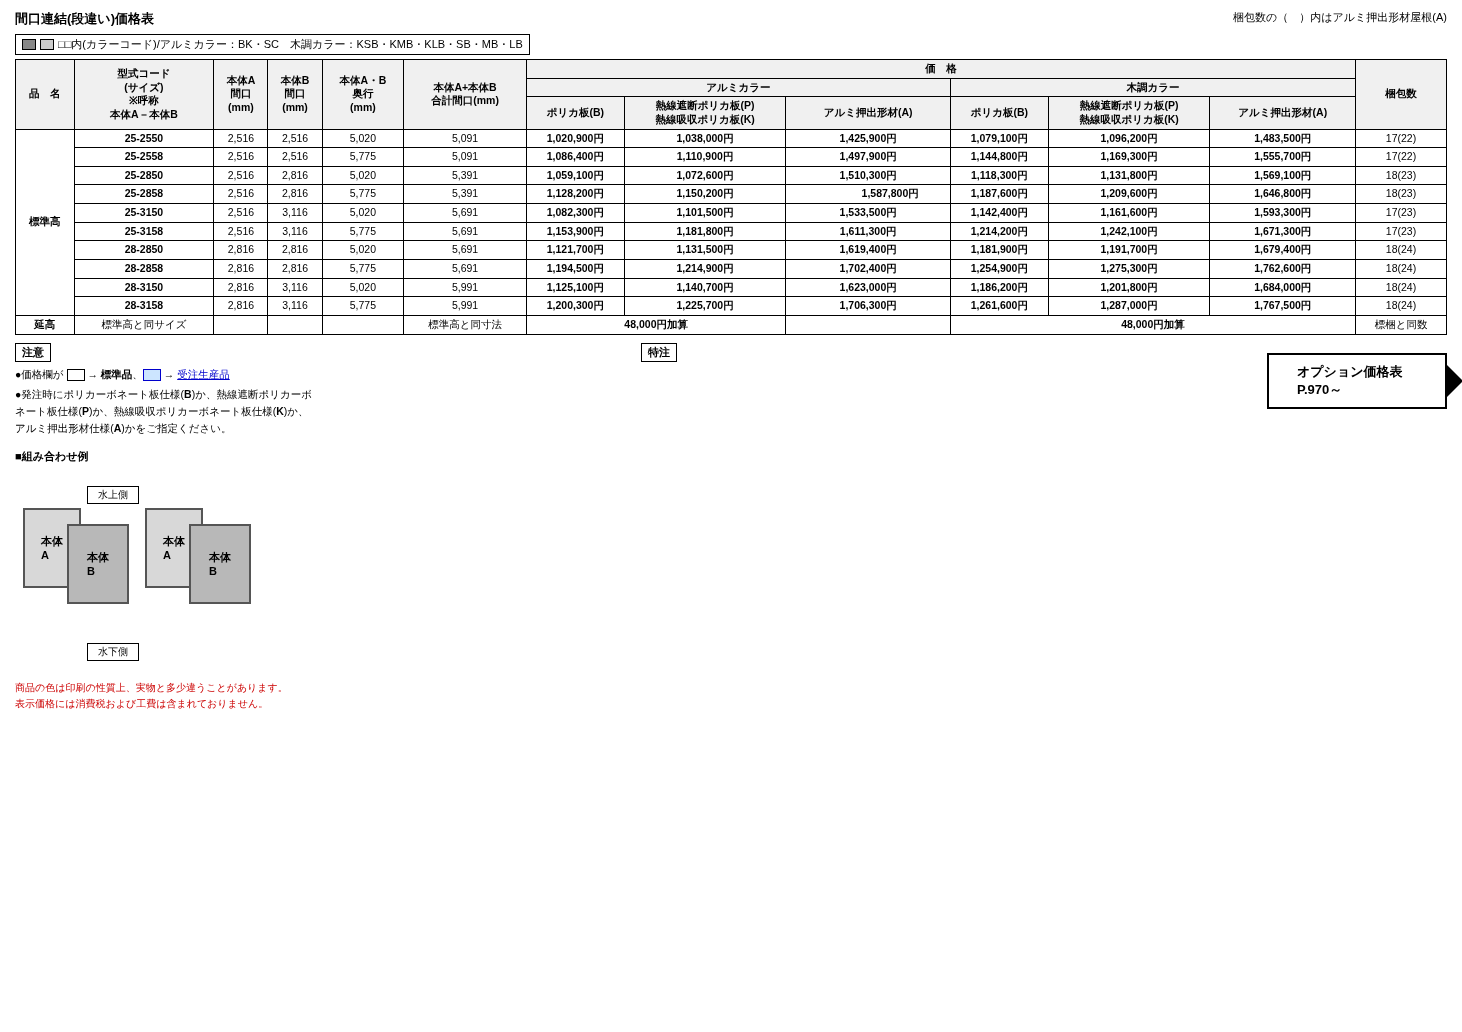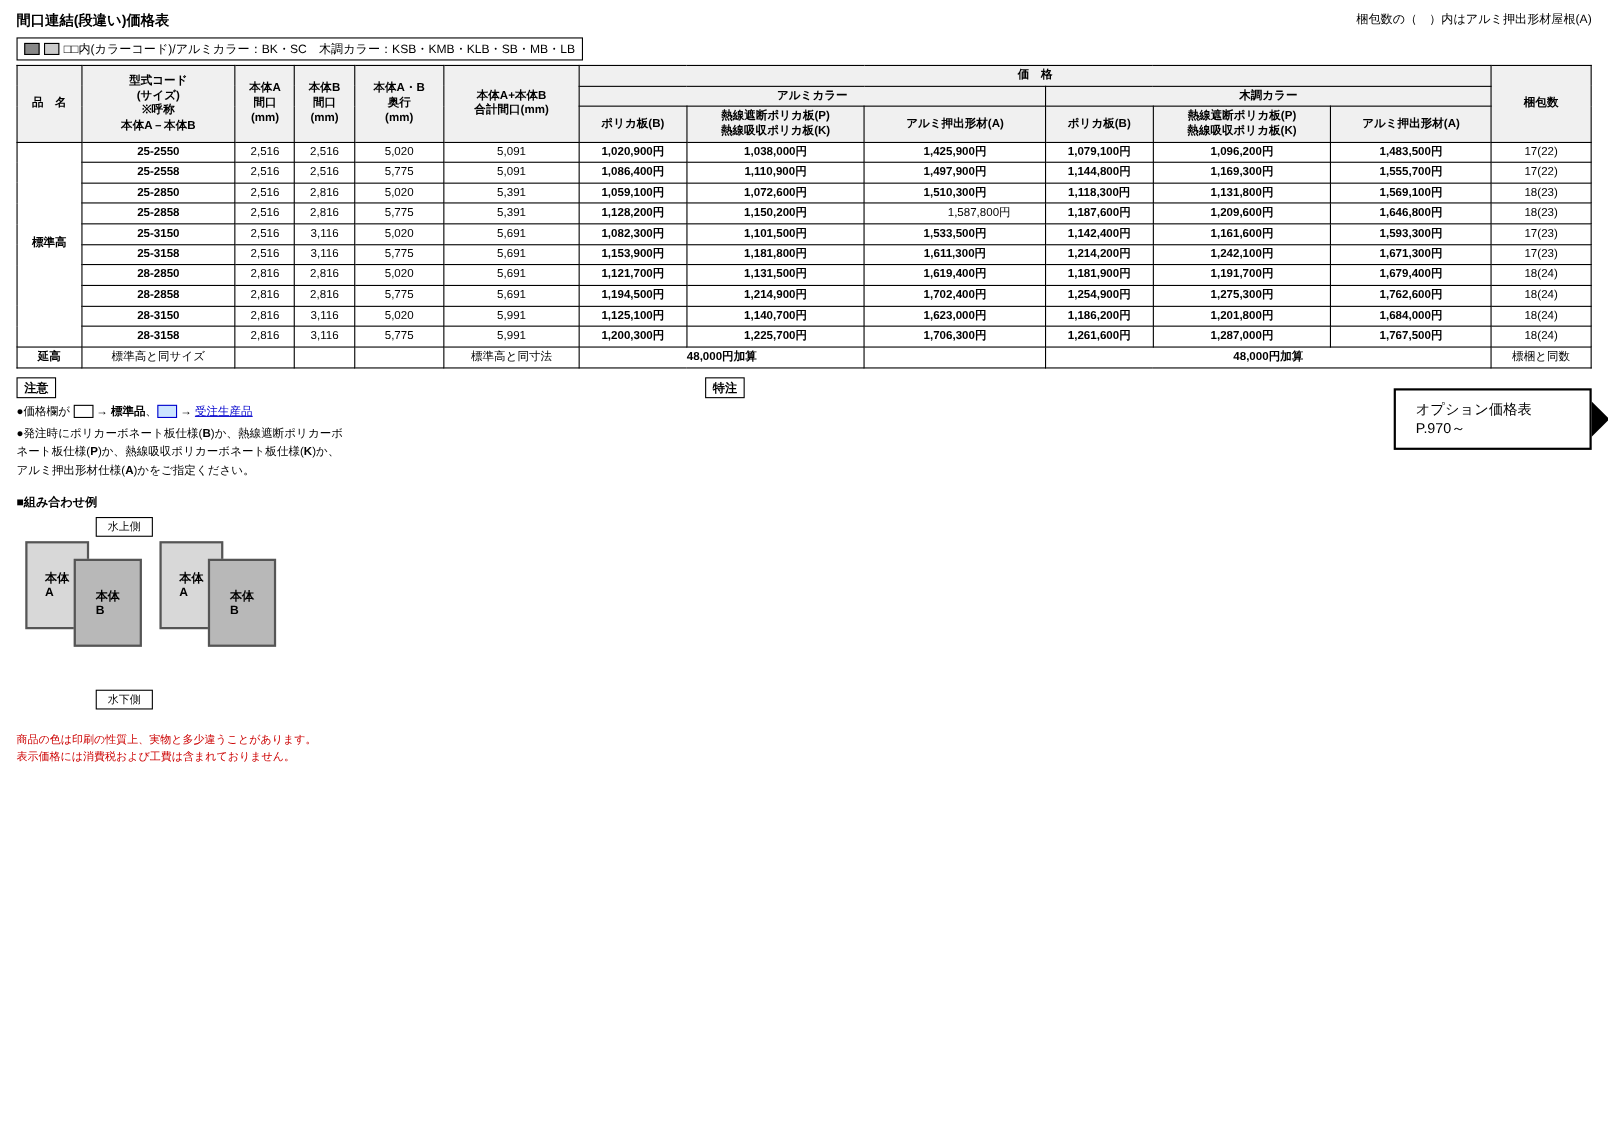--- a/index.html
+++ b/index.html
@@ -91,21 +91,21 @@
       background: #cce5ff;
       vertical-align: middle;
     }
     
     .diagram-section {
       margin-top: 8px;
     }
     .diagram-title {
       font-weight: bold;
       font-size: 11px;
-      margin-bottom: 6px;
+      margin-bottom: 22px;
     }
     .footer-notes {
       font-size: 10px;
       color: #cc0000;
       margin-top: 20px;
     }
     .footer-notes p {
       margin-bottom: 2px;
     }
   </style>
@@ -195,21 +195,21 @@
         <td>18(23)</td>
       </tr>
       <tr>
         <td style="font-weight: bold;">25-2858</td>
         <td>2,516</td>
         <td>2,816</td>
         <td>5,775</td>
         <td>5,391</td>
         <td style="font-weight: bold;">1,128,200円</td>
         <td style="font-weight: bold;">1,150,200円</td>
-        <td style="font-weight: normal; padding-left: 47px;">1,587,800円</td>
+        <td style="font-weight: bold; padding-left: 47px;">1,587,800円</td>
         <td style="font-weight: bold;">1,187,600円</td>
         <td style="font-weight: bold;">1,209,600円</td>
         <td style="font-weight: bold;">1,646,800円</td>
         <td>18(23)</td>
       </tr>
       <tr>
         <td style="font-weight: bold;">25-3150</td>
         <td>2,516</td>
         <td>3,116</td>
         <td>5,020</td>
@@ -315,21 +315,21 @@
       <p style="margin-top:4px;">●発注時にポリカーボネート板仕様(<strong>B</strong>)か、熱線遮断ポリカーボ<br>
       ネート板仕様(<strong>P</strong>)か、熱線吸収ポリカーボネート板仕様(<strong>K</strong>)か、<br>
       アルミ押出形材仕様(<strong>A</strong>)かをご指定ください。</p>
     </div>
   </div>
   <div class="notes-center">
     <div class="note-title">特注</div>
   </div>
   <div class="notes-right">
     <div style="position:relative; display:inline-block; margin-top:10px;">
-      <div style="border:2px solid #000; padding:8px 18px; font-size:13px; font-weight:normal; display:inline-block;">
+      <div style="border:2px solid #000; padding:8px 28px; font-size:13px; font-weight:bold; display:inline-block;">
         <span>オプション価格表 P.970～</span>
       </div>
       <div style="position:absolute; right:-16px; top:50%; transform:translateY(-50%); width:0; height:0; border-left:16px solid #000; border-top:16px solid transparent; border-bottom:16px solid transparent;"></div>
     </div>
   </div>
 </div>
 
 <div class="diagram-section">
   <div class="diagram-title">■組み合わせ例</div>
   <div style="position:relative; width:290px; height:175px;">

